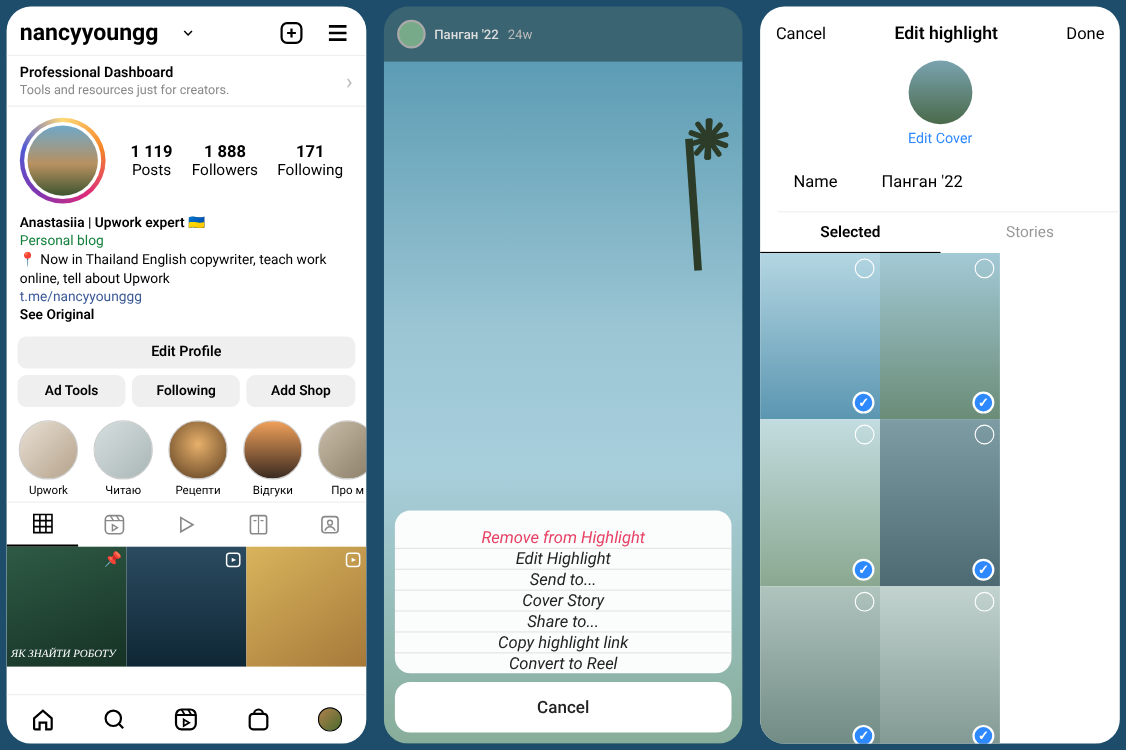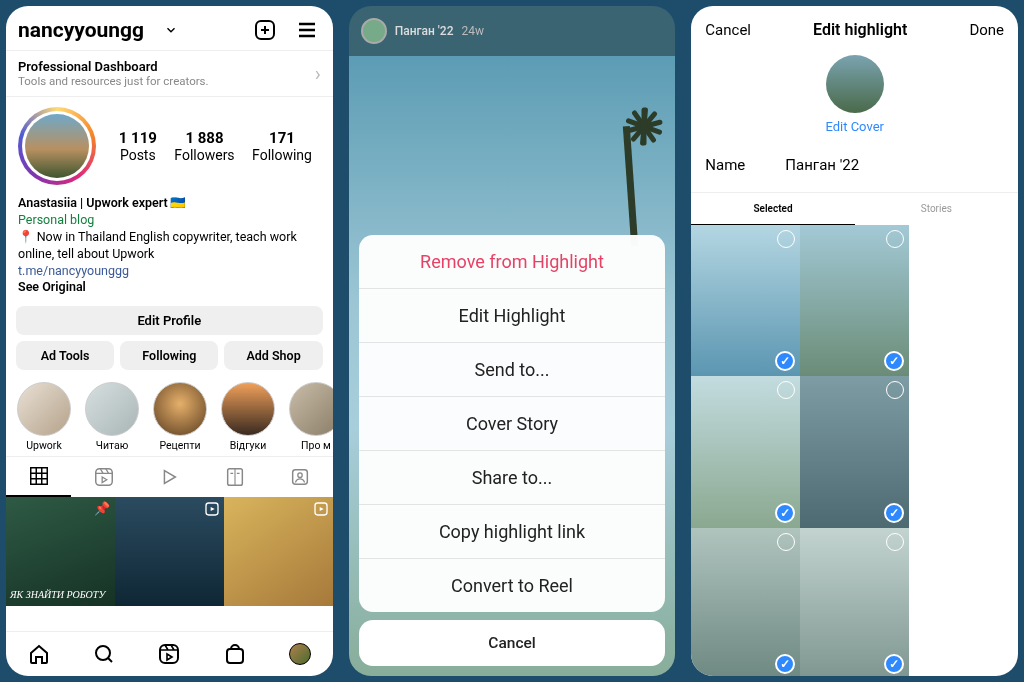--- a/index.html
+++ b/index.html
@@ -91,33 +91,33 @@
   .p2-age { color:#bbb; }
   .p2-bg { flex:1; background:linear-gradient(180deg,#5c9cb4 0%,#9cc6d4 40%,#a7cedb 60%,#88ad9a 100%); position:relative;}
   .palm { position:absolute; right:24px; top:30px; width:60px; height:160px;}
   .trunk { position:absolute; left:36px; top:40px; width:7px; height:120px; background:#2c3c28; transform:rotate(-4deg);}
   .fronds { position:absolute; left:6px; top:14px; width:70px; height:50px; }
   .frond { position:absolute; width:38px; height:5px; background:#2c3c28; border-radius:3px; left:28px; top:24px;}
   .f1{ transform:rotate(-50deg);} .f2{transform:rotate(-15deg);} .f3{transform:rotate(20deg);}
   .f4{transform:rotate(55deg);} .f5{transform:rotate(90deg);} .f6{transform:rotate(-85deg);}
   .sheet-wrap { position:absolute; left:10px; right:10px; bottom:10px; }
   .sheet { background:#fdfdfdfa; border-radius:14px; overflow:hidden;}
-  .sheet .item { padding:16px 0; text-align:center; font-size:18px; color:#222; border-top:1px solid #e3e3e3;}
+  .sheet .item { padding:0 0; text-align:center; font-size:15px; color:#222; border-top:1px solid #e3e3e3;font-style:italic;}
   .sheet .item:first-child { border-top:none; color:#e74265; padding-top:16px;}
   .cancel { margin-top:8px; background:#fff; border-radius:14px; text-align:center; padding:14px 0; font-size:15.5px; font-weight:500; color:#222;}
   
   .p3-head { display:flex; align-items:center; justify-content:space-between; padding:14px 14px 8px 14px; font-size:15px;}
   .p3-head .center { font-weight:600; font-size:16px;}
   .p3-cover { display:flex; flex-direction:column; align-items:center; gap:6px; padding:8px 0 12px 0;}
   .p3-cover .circ { width:58px; height:58px; border-radius:50%; background:linear-gradient(180deg,#7aa3b0,#4a6a4a); }
   .p3-cover .editlink { color:#2e89ff; font-size:13px; }
-  .p3-name { display:flex; align-items:center; padding:10px 14px 18px 14px; font-size:15px; border-bottom:1px solid #eee;}
+  .p3-name { display:flex; align-items:center; padding:10px 14px 18px 14px; font-size:15px; border-bottom:1px solid #eee;margin-left:16px;}
   .p3-name .lab { width:80px; }
   .p3-tabs { display:flex; }
-  .p3-tabs .ptab { flex:1; text-align:center; padding:10px 0; font-size:10px; color:#999;}
+  .p3-tabs .ptab { flex:1; text-align:center; padding:10px 0; font-size:14px; color:#999;}
   .p3-tabs .ptab.sel { color:#000; font-weight:600; border-bottom:1.5px solid #000;}
   .selgrid { display:flex; flex-wrap:wrap; }
   .selgrid .sc { width:33.34%; aspect-ratio:0.72/1; position:relative; background:#889; }
   .selgrid .sc .checkmark {
     position:absolute; right:5px; bottom:5px; width:20px; height:20px;
     background:#2e89ff; border-radius:50%; border:2px solid #fff;
     display:flex; align-items:center; justify-content:center; color:#fff; font-size:12px; font-weight:700;
   }
   .selgrid .sc .selicon { position:absolute; right:5px; top:5px; width:18px; height:18px; border:1.5px solid #fff; border-radius:50%; display:flex; align-items:center; justify-content:center;}
   

